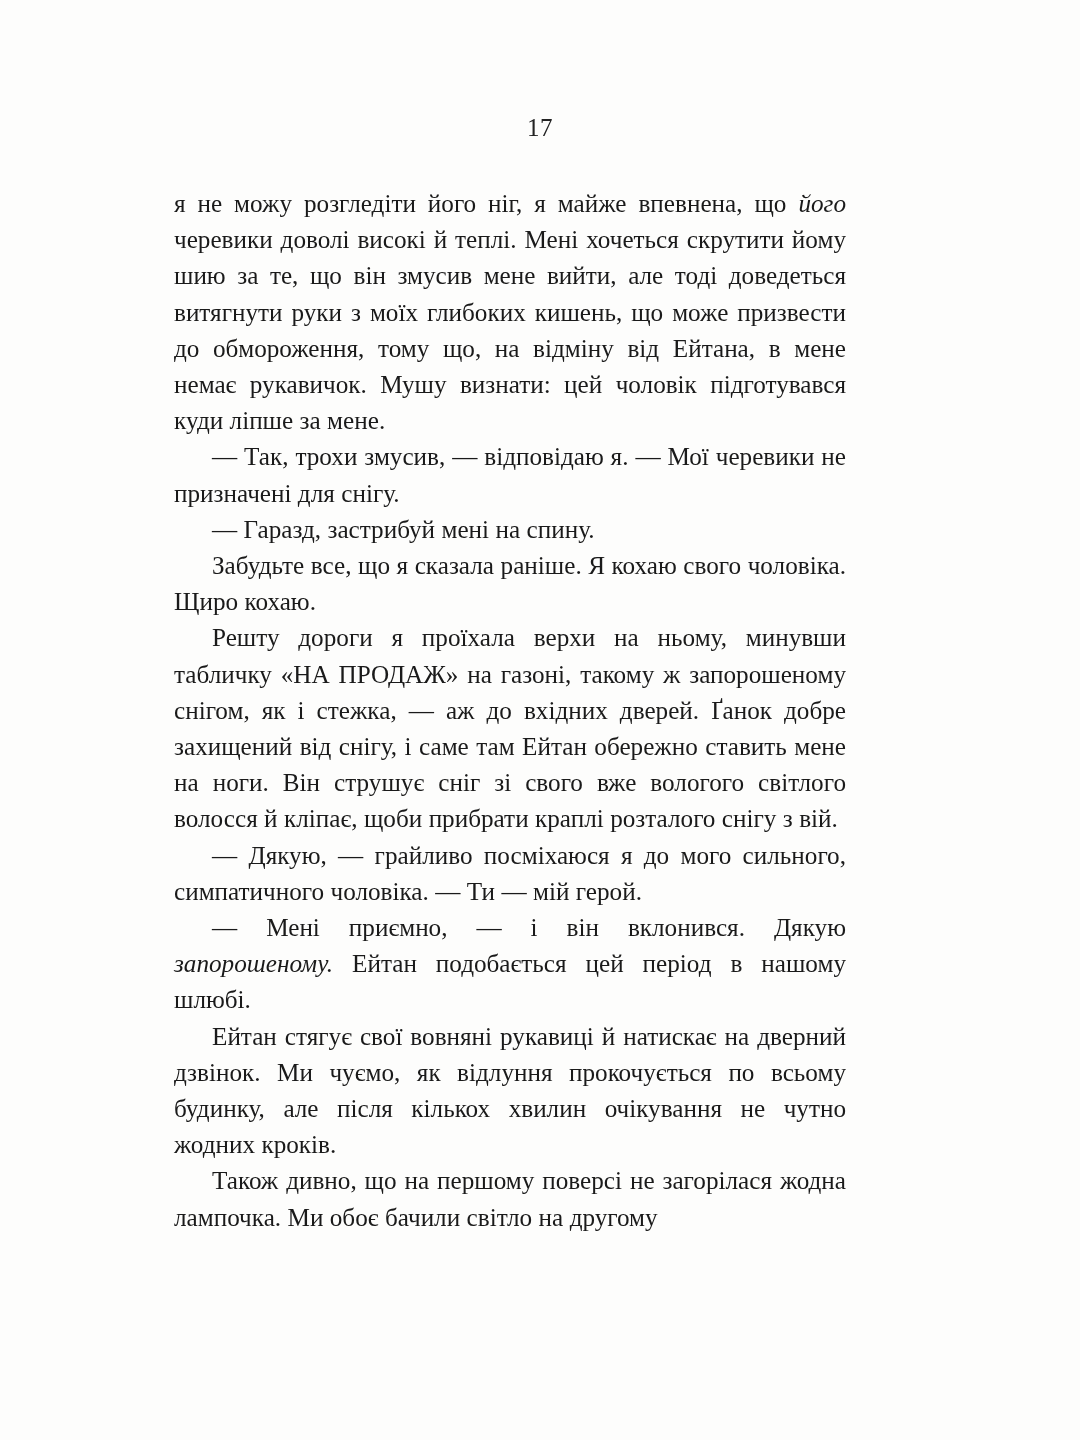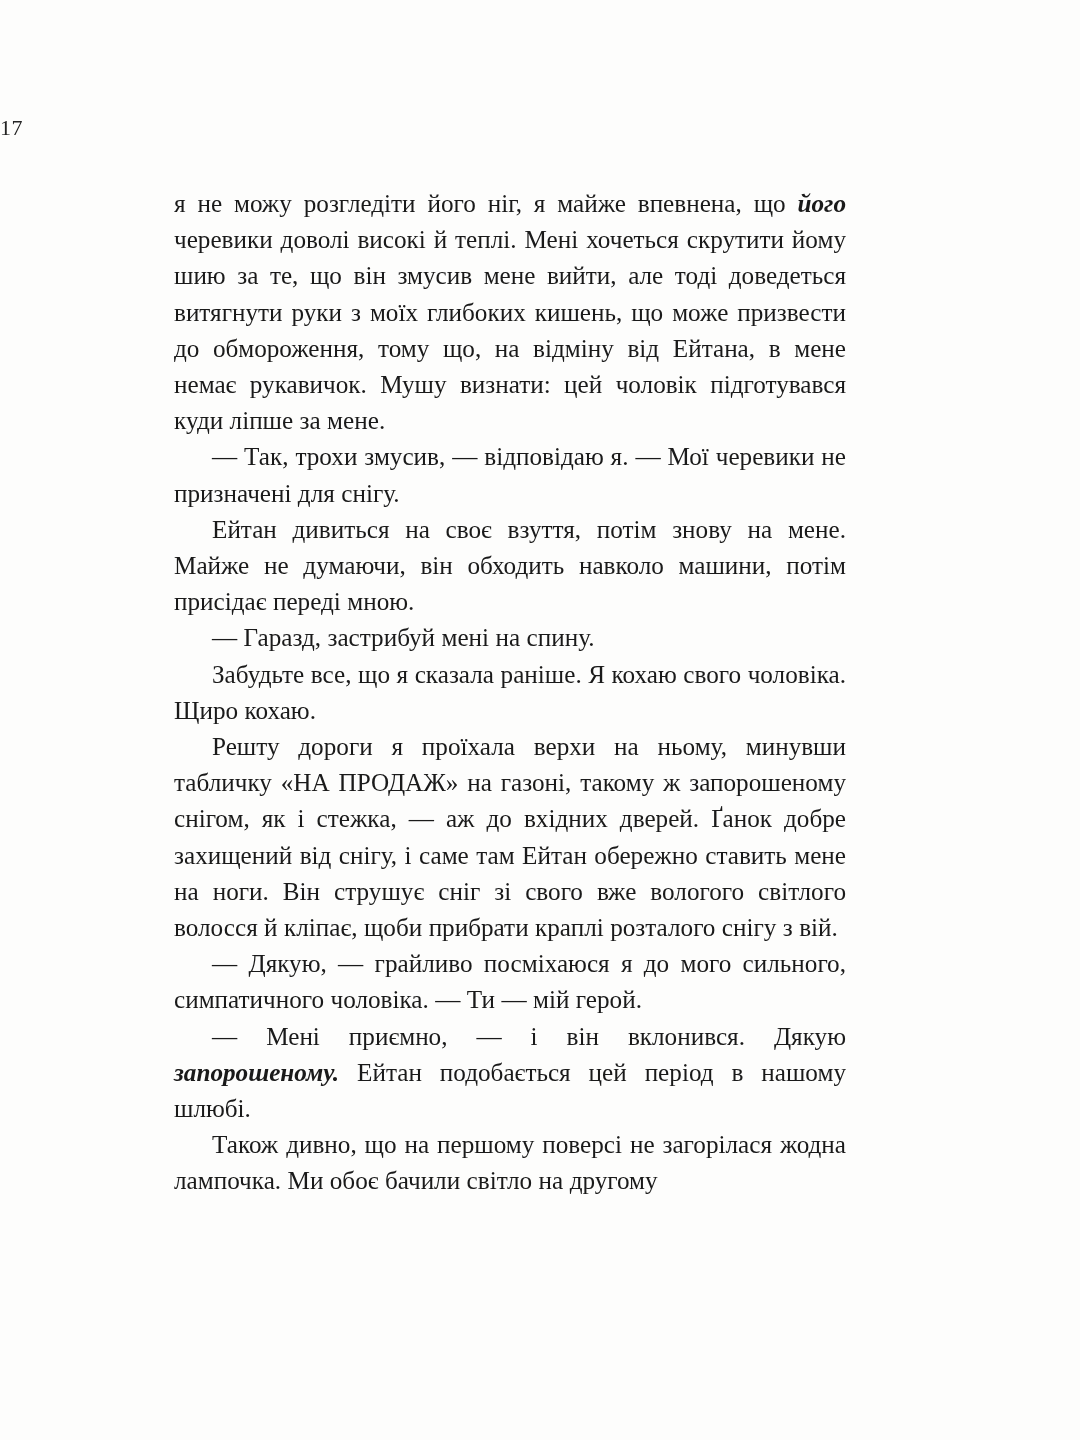--- a/index.html
+++ b/index.html
@@ -23,22 +23,22 @@
     inset: 0;
     background: #fdfdfc;
   }
 
   
   .folio {
     position: absolute;
     top: 112px;
     left: 0;
     width: 1080px;
-    text-align: left;
-    font-size: 22px;
+    text-align: center;
+    font-size: 25px;
     line-height: 32px;
     letter-spacing: 0.5px;
     color: #232323;
   }
 
   
   .textblock {
     position: absolute;
     top: 186px;
     left: 174px;
@@ -57,36 +57,35 @@
   }
   p.indent {
     text-indent: 38px;
   }
   p.noindent {
     text-indent: 0;
   }
 
   i, em {
     font-style: italic;
-    font-weight: bold;
   }
 </style>
 </head>
 <body>
 
 <div class="page">
 
   <div class="folio">17</div>
 
   <div class="textblock">
 
   <p class="para noindent"><span>я не можу розгледіти його ніг, я майже впевнена, що </span><i>його</i><span> черевики доволі високі й теплі. Мені хочеться скрутити йому шию за те, що він змусив мене вийти, але тоді доведеться витягнути руки з моїх глибоких кишень, що може призвести до обмороження, тому що, на відміну від Ейтана, в мене немає рукавичок. Мушу визнати: цей чоловік підготувався куди ліпше за мене.</span></p>
       <p class="para indent"><span>— Так, трохи змусив, — відповідаю я. — Мої черевики не призначені для снігу.</span></p>
-      <p class="para indent"><span>Ейтан дивиться на своє взуття, потім знову на мене. Майже не думаючи, він обходить навколо машини, потім присідає переді мною.</span></p>
       <p class="para indent"><span>— Гаразд, застрибуй мені на спину.</span></p>
       <p class="para indent"><span>Забудьте все, що я сказала раніше. Я кохаю свого чоловіка. Щиро кохаю.</span></p>
       <p class="para indent"><span>Решту дороги я проїхала верхи на ньому, минувши табличку «НА ПРОДАЖ» на газоні, такому ж запорошеному снігом, як і стежка, — аж до вхідних дверей. Ґанок добре захищений від снігу, і саме там Ейтан обережно ставить мене на ноги. Він струшує сніг зі свого вже вологого світлого волосся й кліпає, щоби прибрати краплі розталого снігу з вій.</span></p>
       <p class="para indent"><span>— Дякую, — грайливо посміхаюся я до мого сильного, симпатичного чоловіка. — Ти — мій герой.</span></p>
       <p class="para indent"><span>— Мені приємно, — і він вклонився. Дякую </span><i>запорошеному.</i><span> Ейтан подобається цей період в нашому шлюбі.</span></p>
+      <p class="para indent"><span>Ейтан стягує свої вовняні рукавиці й натискає на дверний дзвінок. Ми чуємо, як відлуння прокочується по всьому будинку, але після кількох хвилин очікування не чутно жодних кроків.</span></p>
       <p class="para indent"><span>Також дивно, що на першому поверсі не загорілася жодна лампочка. Ми обоє бачили світло на другому</span></p>
     </div>
 
 </div>
 
 </body></html>

